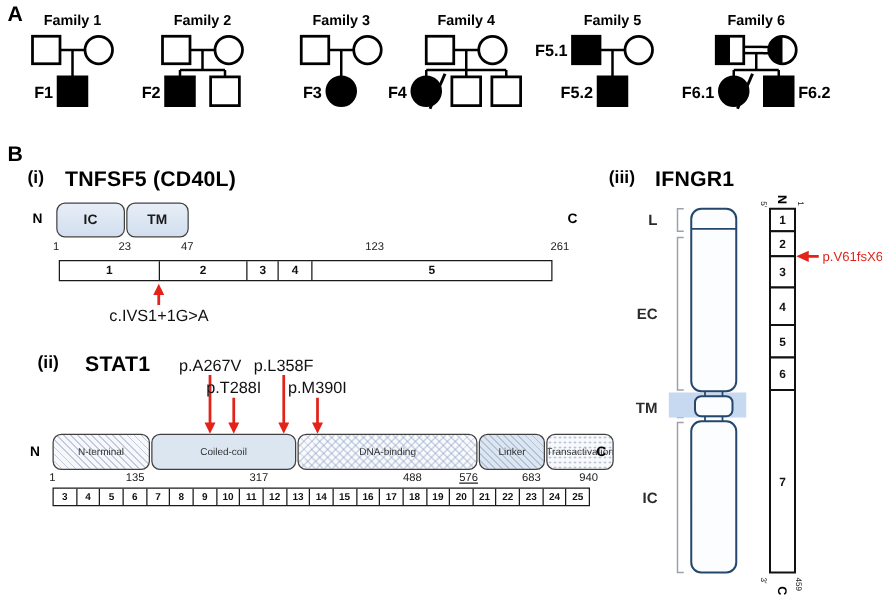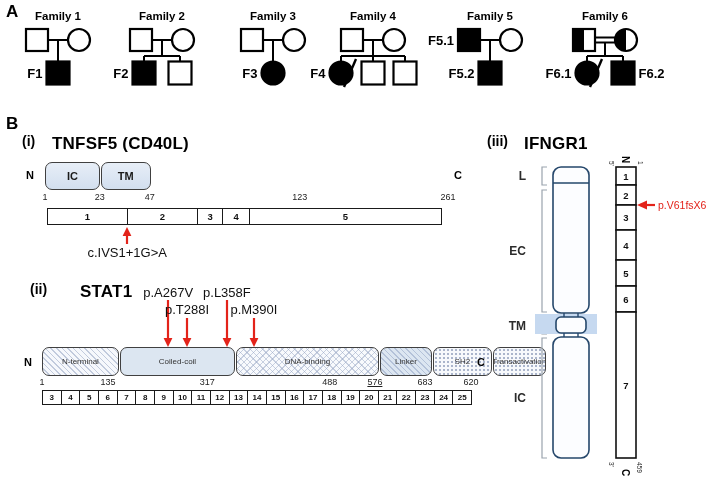--- a/index.html
+++ b/index.html
@@ -168,21 +168,21 @@
     </div>
   <div id="tnfsf5-mut" class="mutzone" style="left:47px;top:226px;width:395px;height:36px">
       <svg width="14" height="17" class="marrow" style="left: 20.3%; top: 1px;">
         <line x1="7" y1="17" x2="7" y2="6" class="redl"></line>
         <polygon points="7,0 2.6,9 11.4,9" class="redf"></polygon>
       </svg>
       <div class="mutlab" style="left: 20.3%; top: 19px;">c.IVS1+1G&gt;A</div>
     </div>
 
   <div class="idx" style="left:30px;top:281px">(ii)</div>
-  <div class="stitle" style="left:80px;top:282px">STAT1</div>
+  <div class="stitle" style="left:68px;top:282px">STAT1</div>
   <div id="stat1-mut" class="mutzone" style="left:42px;top:285px;width:429px;height:62px">
       <svg width="14" height="47" class="marrow" style="left: 29.4%;">
         <line x1="7" y1="0" x2="7" y2="40" class="redl"></line>
         <polygon points="7,47 2.6,38 11.4,38" class="redf"></polygon>
       </svg>
       <div class="mutlab" style="left: 29.4%; top: 0px;">p.A267V</div>
       <svg width="14" height="29" class="marrow" style="left: 33.8%;">
         <line x1="7" y1="0" x2="7" y2="22" class="redl"></line>
         <polygon points="7,29 2.6,20 11.4,20" class="redf"></polygon>
       </svg>
@@ -197,32 +197,31 @@
         <polygon points="7,29 2.6,20 11.4,20" class="redf"></polygon>
       </svg>
       <div class="mutlab" style="left: 49.4%; top: 17px;">p.M390I</div>
     </div>
   <div class="ncl" style="left:10px;top:356px;width:22px;text-align:right">N</div>
   <div id="stat1-bar" class="dombar" style="left:42px;top:347px;width:504px;height:29px">
       <div class="dom dom-sm pat-diag" style="width: 15.4%;">N-terminal</div>
       <div class="dom dom-sm pat-solid" style="width: 23.1%;">Coiled-coil</div>
       <div class="dom dom-sm pat-cross" style="width: 28.6%;">DNA-binding</div>
       <div class="dom dom-sm pat-diagblue" style="width: 10.5%;">Linker</div>
-      <div class="dom dom-sm pat-dots" style="width: 11.7%;">SH2</div>
       <div class="dom dom-sm pat-dots" style="width: 10.7%;">Transactivation</div>
     </div>
   <div class="ncl" style="left:477px;top:356px">C</div>
   <div id="stat1-ticks" class="ticks" style="left:42px;top:377px;width:429px">
       <span class="tick" style="left: 0%;">1</span>
       <span class="tick" style="left: 15.4%;">135</span>
       <span class="tick" style="left: 38.5%;">317</span>
       <span class="tick" style="left: 67.1%;">488</span>
       <span class="tick" style="left: 77.6%; text-decoration: underline;">576</span>
       <span class="tick" style="left: 89.3%;">683</span>
-      <span class="tick" style="left: 100%;">620</span>
+      <span class="tick" style="left: 100%;">940</span>
     </div>
   <div id="stat1-exons" class="exonstrip" style="left:42px;top:390px;width:430px;height:15px">
       <div class="exoncell ex-sm" style="flex: 1 1 0%;">3</div>
       <div class="exoncell ex-sm" style="flex: 1 1 0%;">4</div>
       <div class="exoncell ex-sm" style="flex: 1 1 0%;">5</div>
       <div class="exoncell ex-sm" style="flex: 1 1 0%;">6</div>
       <div class="exoncell ex-sm" style="flex: 1 1 0%;">7</div>
       <div class="exoncell ex-sm" style="flex: 1 1 0%;">8</div>
       <div class="exoncell ex-sm" style="flex: 1 1 0%;">9</div>
       <div class="exoncell ex-sm" style="flex: 1 1 0%;">10</div>

